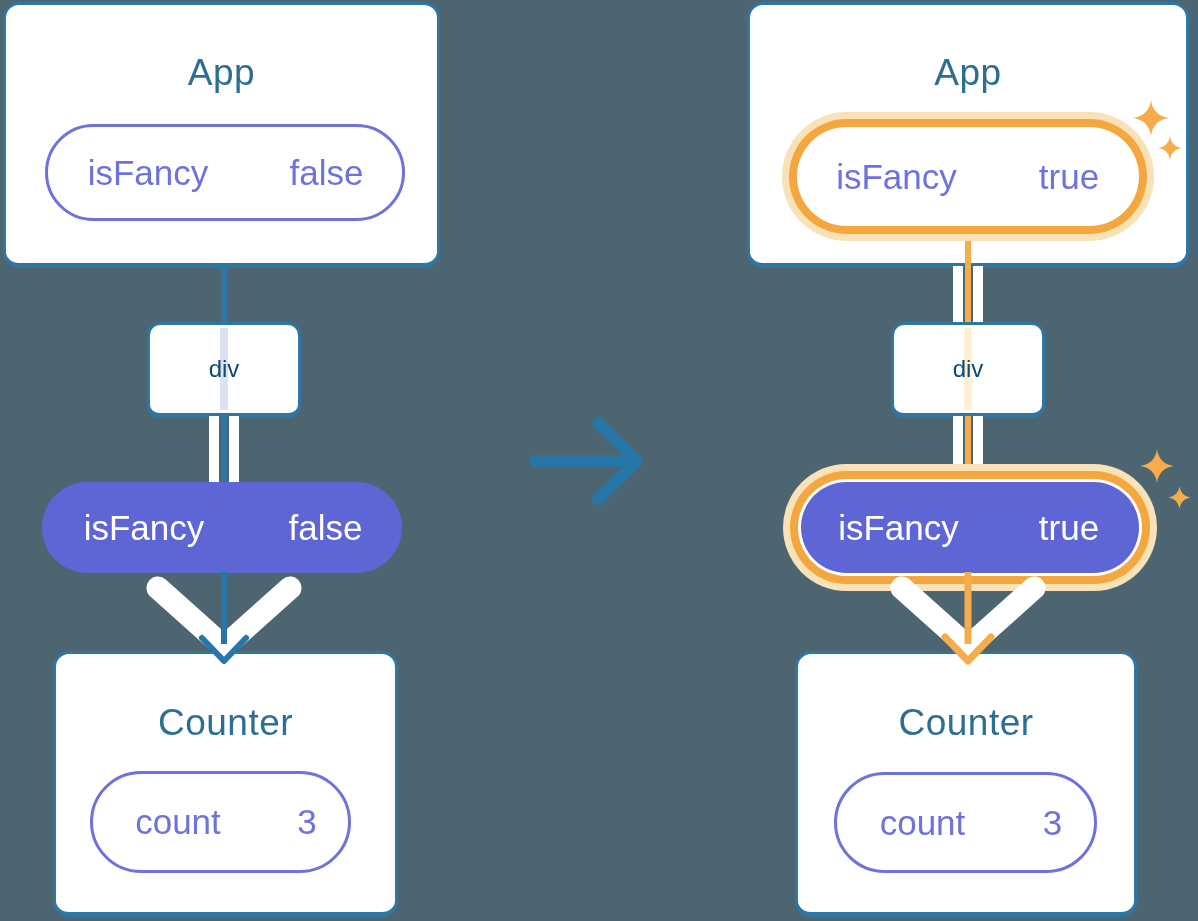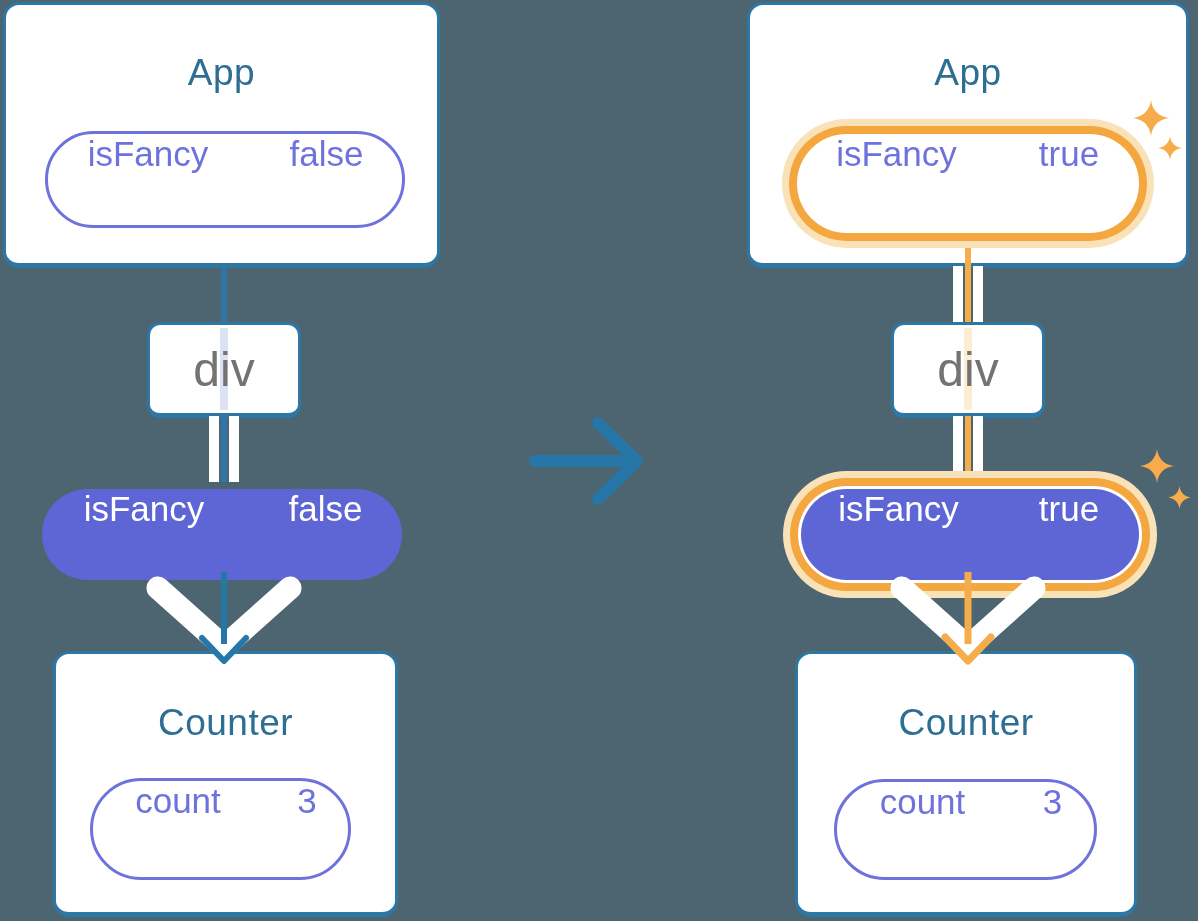--- a/index.html
+++ b/index.html
@@ -14,33 +14,33 @@
     z-index:1;
   }
   .card-title {
     position:absolute; text-align:center; font-size:37px; color:#2D6E93;
     z-index:3; letter-spacing:0.5px;
   }
   .box {
     position:absolute; background:#FFFFFF; box-sizing:border-box;
     border:3px solid #2E76A4; border-bottom-width:5px; border-radius:13px;
     z-index:2; display:flex; align-items:center; justify-content:center;
-    font-size:48px; color:#737373;
+    font-size:24px; color:#0c4a6e;
   }
   .box .stripe {
     position:absolute; top:3px; bottom:3px; left:50%; width:8px; margin-left:-4px;
     z-index:0;
   }
   .box .box-label { position:relative; z-index:1; }
   .stripe.lavender { background:#DCE1F3; }
   .stripe.peach    { background:#FCEDD3; }
 
   .pill {
-    position:absolute; display:flex; box-sizing:border-box; align-items:flex-start;
-    border-radius:999px; z-index:3; font-size:35px;margin-top:7px;
+    position:absolute; display:flex; box-sizing:border-box; align-items:center;
+    border-radius:999px; z-index:3; font-size:35px;
   }
   .pill .seg { display:flex; align-items:center; justify-content:center; }
   .pill .seg.key { flex:0 0 auto; }
   .pill .seg.val { flex:1 1 auto; }
   .pill .pill-divider { flex:0 0 auto; }
   .pill.outline { border:3px solid #6E72DC; color:#6E72DC; background:#FFFFFF; }
   .pill.outline .pill-divider { width:3px; background:#6E72DC; }
   .pill.filled { background:#5E66D6; color:#FFFFFF; }
   .pill.filled .pill-divider { width:3px; background:#FFFFFF; }
   .pill .bold { font-weight:400; }

